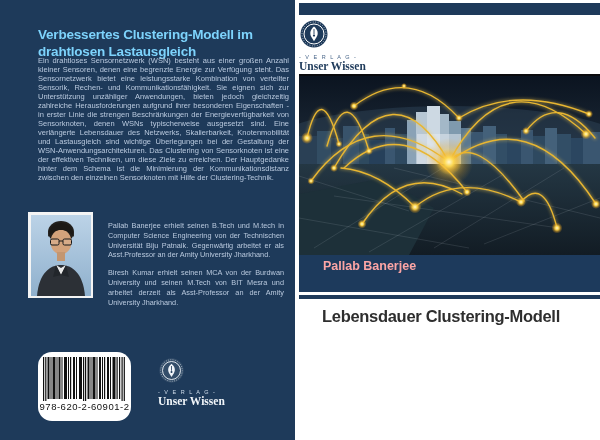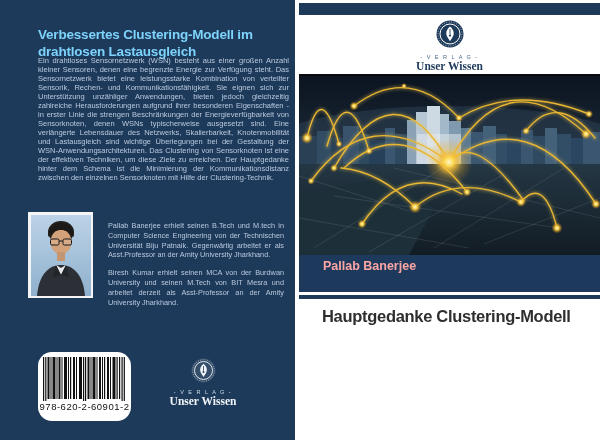--- a/index.html
+++ b/index.html
@@ -15,21 +15,21 @@
                box-sizing:border-box;padding:2.5px;}
   .photo-frame svg{display:block;width:60px;height:81px;}
   .bio{position:absolute;left:100px;top:213px;width:192px;color:#b9c9de;
        font-size:7.3px;line-height:9.8px;text-align:justify;}
   .bio p{margin:8px;}
   .barcode-box{position:absolute;left:38px;top:352px;width:93px;height:69px;background:#ffffff;
                border-radius:14px;text-align:center;}
   .barcode-box svg{display:block;margin:5px auto 0 auto;}
   .isbn{font-size:9.5px;color:#111111;letter-spacing:0.5px;line-height:12px;}
   
-  .pub-logo{position:absolute;text-align:center;}
+  .pub-logo{position:absolute;}
   .pub-imprint{font-size:5.5px;letter-spacing:1.5px;margin-top:1px;white-space:nowrap;}
   .pub-name{font-family:"Liberation Serif",serif;font-weight:bold;font-size:11.5px;line-height:12px;}
   .pub-logo.navy .pub-imprint{color:#4a678a;}
   .pub-logo.navy .pub-name{color:var(--navy,#1e3a5a);}
   .pub-logo.navy .lm-bg{fill:var(--navy,#1e3a5a);}
   .pub-logo.navy .lm-ring{stroke:#ffffff;}
   .pub-logo.navy .lm-dots{stroke:rgba(255,255,255,0.75);}
   .pub-logo.navy .lm-nib{fill:#ffffff;}
   .pub-logo.navy .lm-slit{stroke:var(--navy,#1e3a5a);}
   .pub-logo.navy .lm-hole{fill:var(--navy,#1e3a5a);}
@@ -274,16 +274,16 @@
       </svg>
     </div>
 
     <div class="author-band">
       <div>Pallab Banerjee</div>
     </div>
 
     <div class="front-divider"></div>
 
     <div class="front-title">
-      <span>Hauptgedanke Clustering-Modell</span><br>
+      <span>Lebensdauer Clustering-Modell</span><br>
     </div>
   </div>
 </div>
 
 </body></html>

